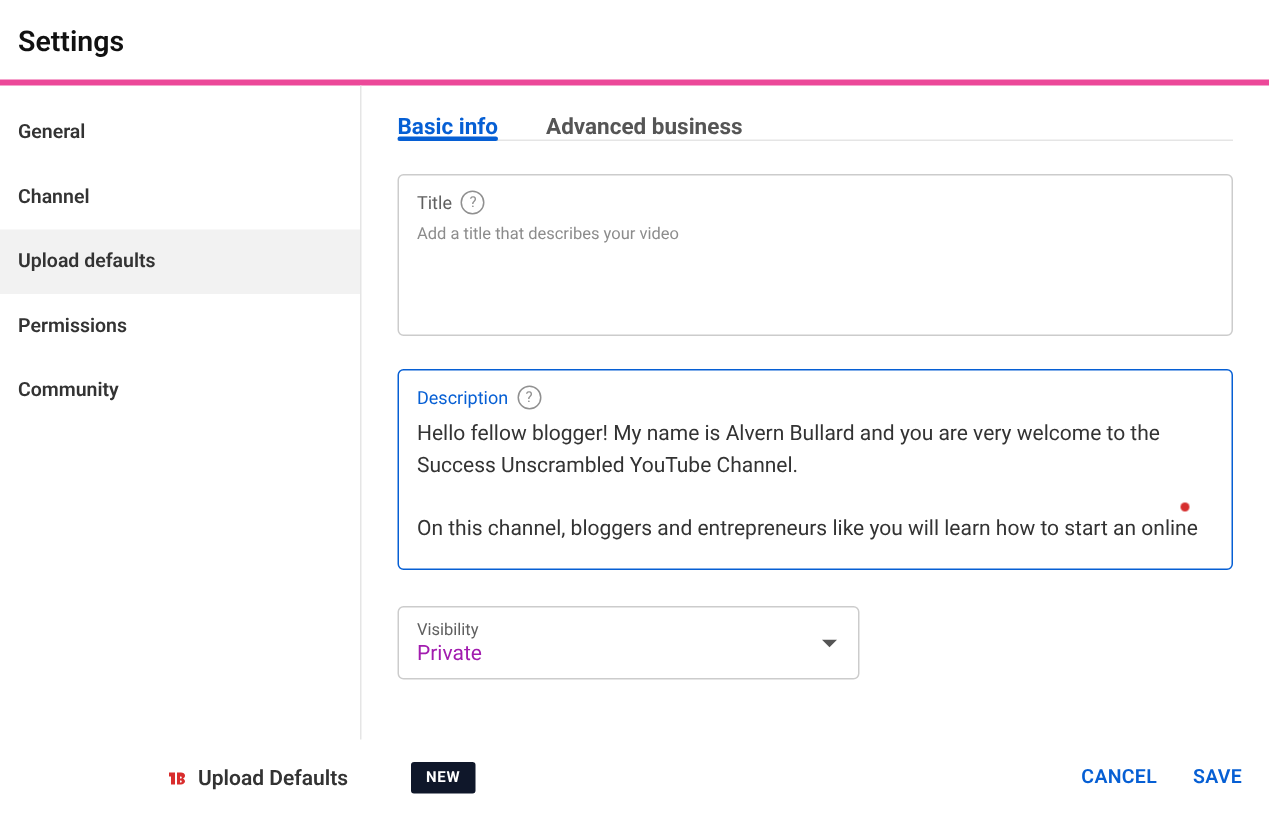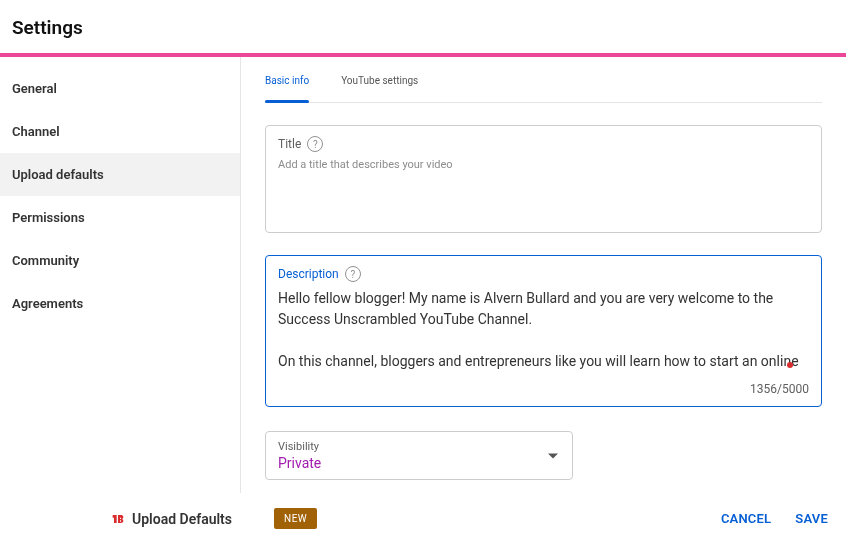--- a/index.html
+++ b/index.html
@@ -6,21 +6,21 @@
 body { background: #fff; width: 846px; height: 543px; overflow: hidden; position: relative; }
 .header { padding: 16px 12px 14px 12px; }
 .header h1 { font-size: 19px; font-weight: 600; color: #111; }
 .container { display: flex; height: 444px; border-top: 4px solid #ec4899; }
 .sidebar { width: 241px; border-right: 1px solid #e5e5e5; padding-top: 10px; }
 .sidebar-item { padding: 14px 12px; font-size: 13px; font-weight: 600; color: #333; cursor: pointer; }
 .sidebar-item.active { background: #f2f2f2; }
 .main { flex: 1; position: relative; display: flex; flex-direction: column; }
 .main-scroll { flex: 1; overflow-y: auto; padding: 0 24px; }
 .tabs { display: flex; gap: 32px; padding: 18px 0 0 0; border-bottom: 1px solid #e5e5e5; }
-.tab { font-size: 10px; font-weight: 400; color: #555; padding-bottom: 16px; cursor: pointer; position: relative; }
+.tab { font-size: 15px; font-weight: 700; color: #555; padding-bottom: 0; cursor: pointer; position: relative; }
 .tab.active { color: #065fd4; }
 .tab.active::after { content: ""; display: block; position: absolute; bottom: -1px; left: 0; right: 0; height: 3px; background: #065fd4; border-radius: 2px; }
 .field-box { border: 1px solid #ccc; border-radius: 4px; margin-top: 22px; padding: 10px 12px; position: relative; }
 .field-box.focused { border-color: #065fd4; }
 .field-label-row { display: flex; align-items: center; gap: 6px; font-size: 12px; color: #606060; margin-bottom: 6px; }
 .field-box.focused .field-label-row { color: #065fd4; }
 .help-icon { width: 16px; height: 16px; border: 1.5px solid #909090; border-radius: 50%; display: inline-flex; align-items: center; justify-content: center; font-size: 10px; color: #909090; cursor: pointer; }
 .title-input { width: 100%; min-height: 60px; border: none; outline: none; font-size: 11px; color: #333; resize: none; }
 .title-input::placeholder { color: #8c8c8c; }
 .desc-input { width: 100%; height: 86px; border: none; outline: none; font-size: 14px; color: #333; resize: none; line-height: 1.5; overflow-y: scroll; }
@@ -28,21 +28,21 @@
 .red-dot { position: absolute; width: 6px; height: 6px; background: #d62e2e; border-radius: 50%; right: 28px; bottom: 38px; }
 .select-box { border: 1px solid #ccc; border-radius: 4px; margin-top: 24px; padding: 8px 12px; width: 308px; position: relative; cursor: pointer; margin-bottom: 24px; }
 .select-label { font-size: 11px; color: #606060; }
 .select-value { font-size: 14px; color: #a21caf; margin-top: 2px; }
 .chevron { position: absolute; right: 14px; top: 50%; transform: translateY(-50%); width: 0; height: 0; border-left: 5px solid transparent; border-right: 5px solid transparent; border-top: 5px solid #555; }
 .footer { position: absolute; bottom: 0; left: 0; right: 0; height: 50px; display: flex; align-items: center; padding: 0 18px; background: #fff; border-top: 1px solid transparent; }
 .footer-left { display: flex; align-items: center; gap: 6px; margin-left: 92px; }
 .tb-icon { width: 16px; height: 16px; display: inline-flex; align-items: center; justify-content: center; }
 .tb-icon svg { width: 16px; height: 16px; }
 .footer-title { font-size: 14px; font-weight: 600; color: #333; }
-.new-badge { background: #a16207; color: #fff; font-size: 10px; font-weight: 400; padding: 5px 10px; border-radius: 2px; margin-left: 36px; letter-spacing: 0.5px; }
+.new-badge { background: #0f172a; color: #fff; font-size: 10px; font-weight: 700; padding: 5px 10px; border-radius: 2px; margin-left: 36px; letter-spacing: 0.5px; }
 .footer-actions { margin-left: auto; display: flex; gap: 24px; }
 .text-btn { background: none; border: none; font-size: 13px; font-weight: 600; color: #065fd4; cursor: pointer; letter-spacing: 0.2px; }
 .main-scroll::-webkit-scrollbar { width: 7px; }
 .main-scroll::-webkit-scrollbar-thumb { background: #bfbfbf; border-radius: 4px; }
 .desc-input::-webkit-scrollbar { width: 7px; }
 .desc-input::-webkit-scrollbar-thumb { background: #dcdcdc; border-radius: 4px; }
 </style>
 </head>
 <body>
 
@@ -50,47 +50,45 @@
   <h1>Settings</h1>
 </div>
 
 <div class="container">
   <div class="sidebar">
     <div class="sidebar-item">General</div>
     <div class="sidebar-item">Channel</div>
     <div class="sidebar-item active">Upload defaults</div>
     <div class="sidebar-item">Permissions</div>
     <div class="sidebar-item">Community</div>
-    <div class="sidebar-item">Agreements</div>
   </div>
 
   <div class="main">
     <div class="main-scroll">
       <div class="tabs">
         <div class="tab active">Basic info</div>
-        <div class="tab">YouTube settings</div>
+        <div class="tab">Advanced business</div>
       </div>
 
       <div class="field-box">
         <div class="field-label-row">
           <span>Title</span>
           <span class="help-icon">?</span>
         </div>
         <textarea class="title-input" placeholder="Add a title that describes your video" style=""></textarea>
       </div>
 
       <div class="field-box focused">
         <div class="field-label-row">
           <span>Description</span>
           <span class="help-icon">?</span>
         </div>
         <textarea class="desc-input" style="">Hello fellow blogger! My name is Alvern Bullard and you are very welcome to the Success Unscrambled YouTube Channel.
 
 On this channel, bloggers and entrepreneurs like you will learn how to start an online business like a blog, digital marketing, Pinterest marketing, blogging, how to</textarea>
-        <div class="char-count">1356/5000</div>
         <div class="red-dot"></div>
       </div>
 
       <div class="select-box">
         <div class="select-label">Visibility</div>
         <div class="select-value">Private</div>
         <div class="chevron"></div>
       </div>
     </div>
   </div>

